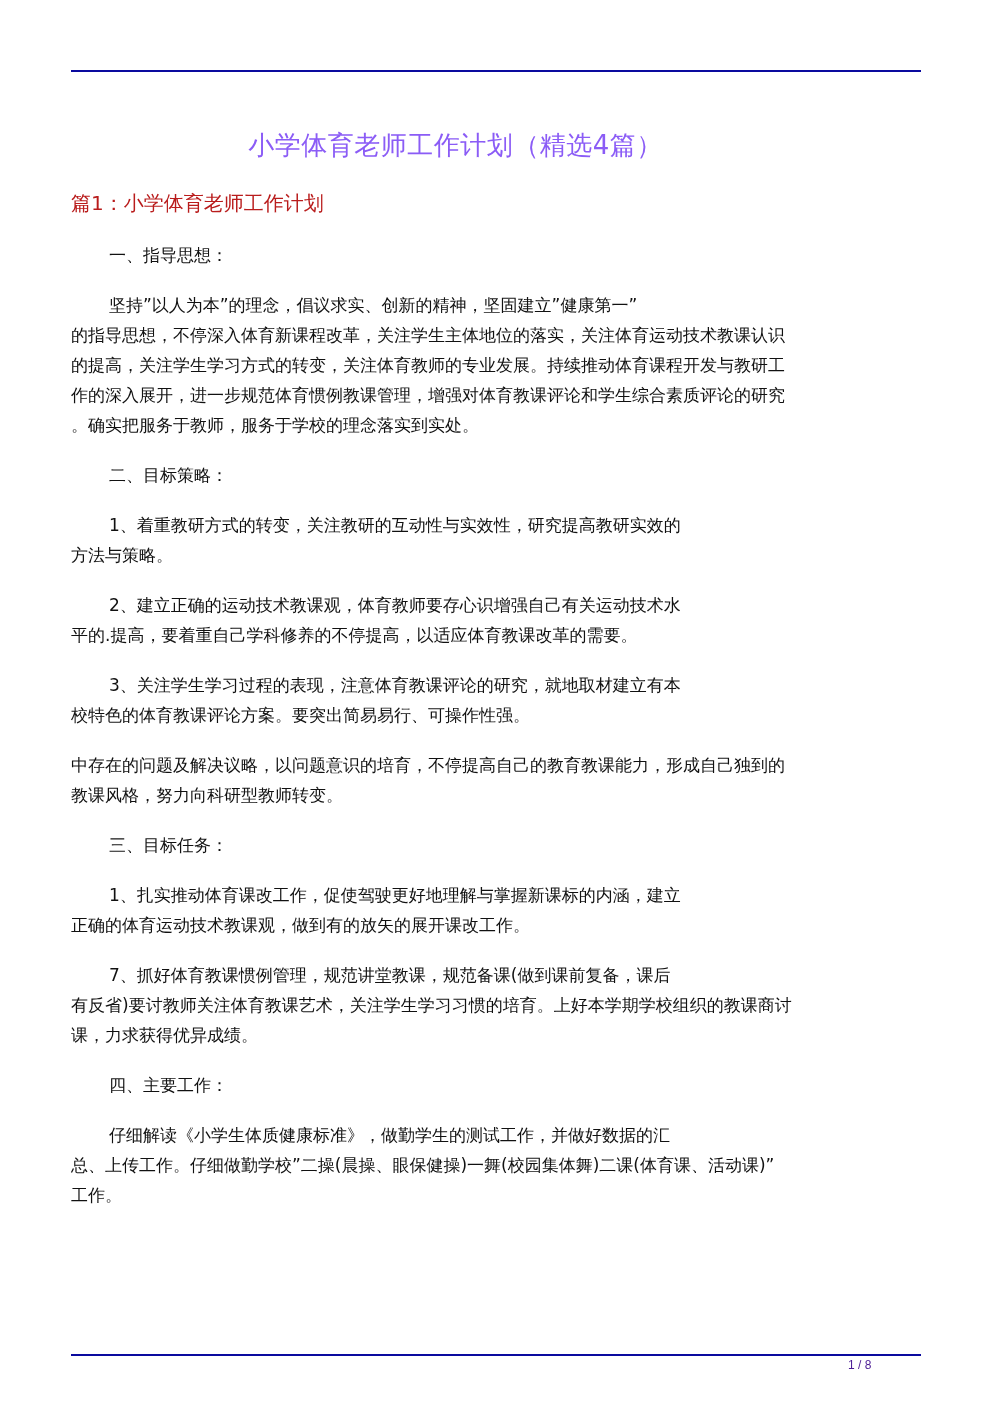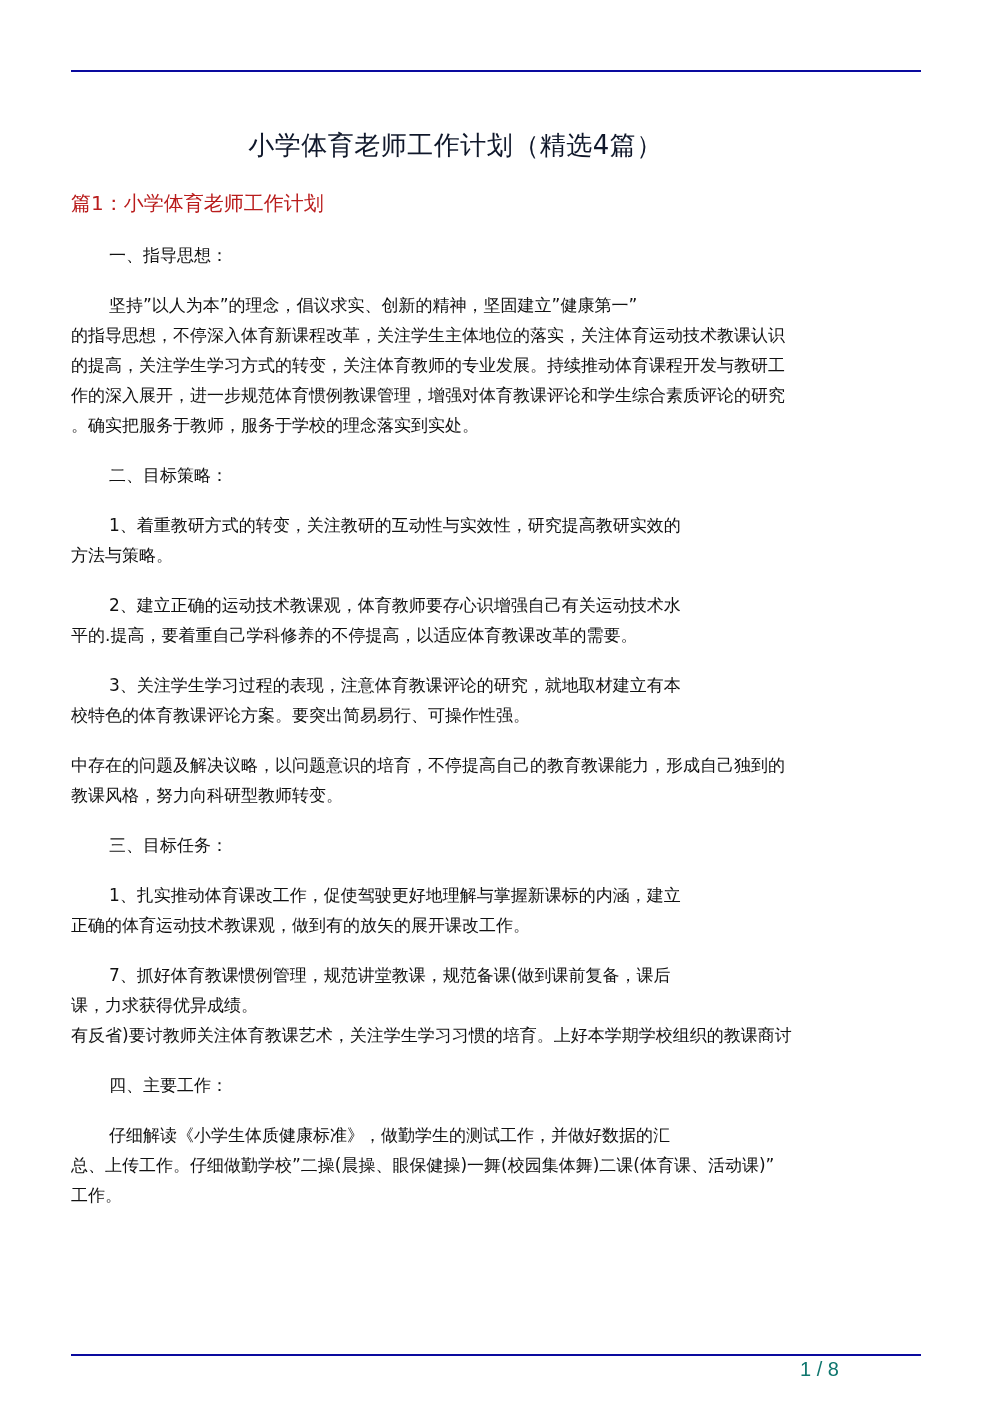--- a/index.html
+++ b/index.html
@@ -2,27 +2,27 @@
 <html><head>
   <meta charset="utf-8">
   <style>
     html, body { margin: 0; padding: 0; background: #ffffff; }
     body { width: 992px; height: 1403px; position: relative; overflow: hidden;
       font-family: "DejaVu Sans", "Liberation Sans", sans-serif; color: #111; }
     .rule { position: absolute; left: 71px; width: 850px; height: 2px; background: #0a0a9e; }
     .rule.top { top: 70px; }
     .rule.bottom { top: 1354px; }
     .title { position: absolute; top: 128px; left: 0; width: 911px; text-align: center;
-      font-size: 26px; color: #0f172a; letter-spacing: 0.5px; }
+      font-size: 26px; color: #8b5cf6; letter-spacing: 0.5px; }
     .section-heading { position: absolute; top: 190px; left: 71px; font-size: 20px; color: #b91c1c; }
     .content { position: absolute; left: 71px; top: 240px; width: 850px; font-size: 17px; line-height: 30px; }
     .content p { margin: 0 0 20px 0; }
     .content .indent { padding-left: 38px; }
     .line { display: block; white-space: nowrap; }
-    .page-num { position: absolute; top: 1358px; left: 800px; font-size: 20px; color: #0f766e;
+    .page-num { position: absolute; top: 1358px; left: 848px; font-size: 12px; color: #4c1d95;
       font-family: "Liberation Sans", sans-serif; }
   </style>
 </head>
 <body>
 
 <div class="rule top"></div>
 
 <div class="title">小学体育老师工作计划（精选4篇）</div>
 
 <div class="section-heading">篇1：小学体育老师工作计划</div>
@@ -59,22 +59,22 @@
     </p>
     <p>
       <span class="line indent">三、目标任务：</span>
     </p>
     <p>
       <span class="line indent">1、扎实推动体育课改工作，促使驾驶更好地理解与掌握新课标的内涵，建立</span>
       <span class="line">正确的体育运动技术教课观，做到有的放矢的展开课改工作。</span>
     </p>
     <p>
       <span class="line indent">7、抓好体育教课惯例管理，规范讲堂教课，规范备课(做到课前复备，课后</span>
+      <span class="line">有反省)要讨教师关注体育教课艺术，关注学生学习习惯的培育。上好本学期学校组织的教课商讨</span>
       <span class="line">课，力求获得优异成绩。</span>
-      <span class="line">有反省)要讨教师关注体育教课艺术，关注学生学习习惯的培育。上好本学期学校组织的教课商讨</span>
     </p>
     <p>
       <span class="line indent">四、主要工作：</span>
     </p>
     <p>
       <span class="line indent">仔细解读《小学生体质健康标准》，做勤学生的测试工作，并做好数据的汇</span>
       <span class="line">总、上传工作。仔细做勤学校”二操(晨操、眼保健操)一舞(校园集体舞)二课(体育课、活动课)”</span>
       <span class="line">工作。</span>
     </p>
   </div>

